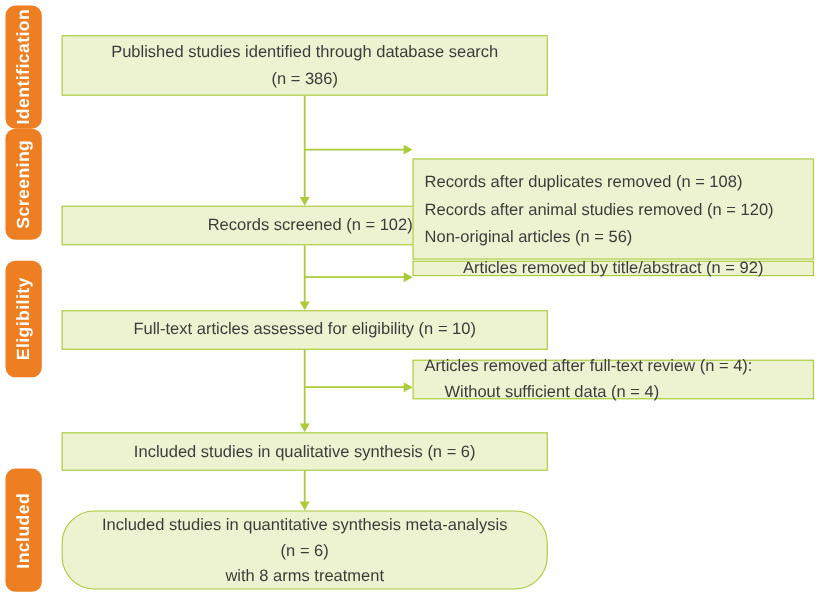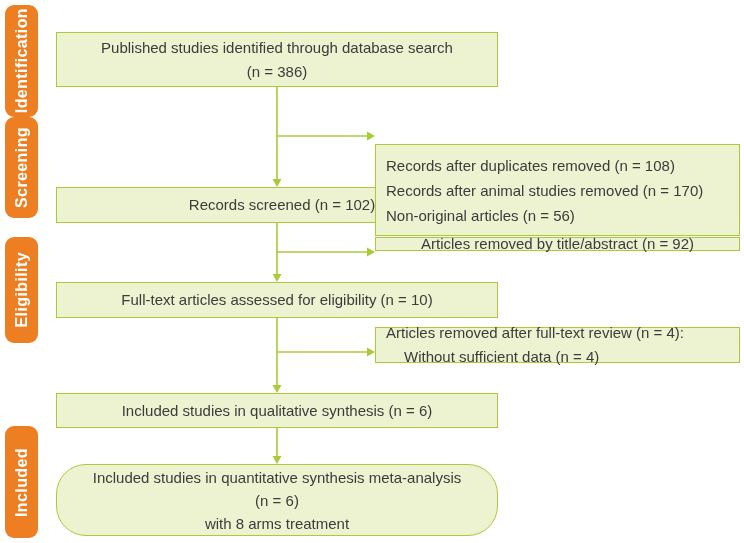--- a/index.html
+++ b/index.html
@@ -90,21 +90,21 @@
   </div>
 
   <div class="flow-box main" style="top:464px; height:72px; line-height:23px;border-radius:30px;">
     <div class="line">Included studies in quantitative synthesis meta-analysis</div>
     <div class="line">(n = 6)</div>
     <div class="line">with 8 arms treatment</div>
   </div>
 
   <div class="flow-box side left-align" style="top:96px; height:92px;margin-top:48px;">
     <div class="line">Records after duplicates removed (n = 108)</div>
-    <div class="line">Records after animal studies removed (n = 170)</div>
+    <div class="line">Records after animal studies removed (n = 120)</div>
     <div class="line">Non-original articles (n = 56)</div>
   </div>
 
   <div class="flow-box side center-align" style="top:237px; height:14px;">
     <div class="line">Articles removed by title/abstract (n = 92)</div>
   </div>
 
   <div class="flow-box side left-align" style="top:327px; height:36px; line-height:24px;">
     <div class="line">Articles removed after full-text review (n = 4):</div>
     <div class="line indent">Without sufficient data (n = 4)</div>

